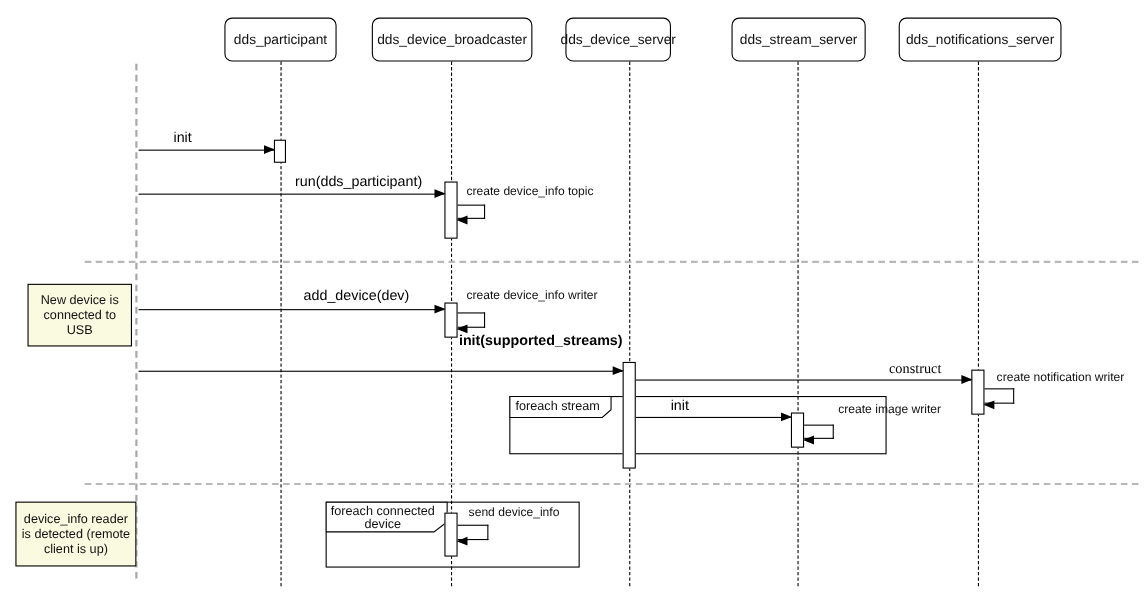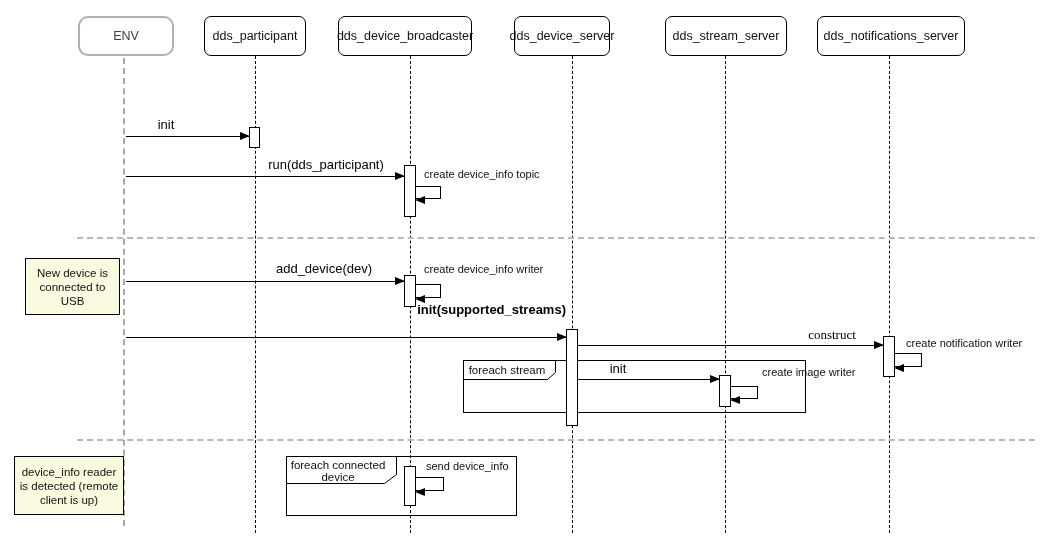--- a/index.html
+++ b/index.html
@@ -45,27 +45,24 @@
   .mlbl{position:absolute;font-size:13px;z-index:9;color:#000000;white-space:nowrap;}
   .lbl{position:absolute;font-size:11px;z-index:9;color:#111;white-space:nowrap;}
   .center{text-align:center;}
   .right{text-align:right;}
 </style>
 </head>
 <body>
 
 <div class="stage">
 
-  <div class="pbox env" style="left:78px;width:96px;">
-    <span>ENV</span>
-  </div>
   <div class="pbox" style="left:204px;width:102px;">
     <span>dds_participant</span>
   </div>
-  <div class="pbox" style="left:338px;width:134px;">
+  <div class="pbox" style="left:338px;width:146px;">
     <span>dds_device_broadcaster</span>
   </div>
   <div class="pbox" style="left:514px;width:96px;">
     <span>dds_device_server</span>
   </div>
   <div class="pbox" style="left:665px;width:122px;">
     <span>dds_stream_server</span>
   </div>
   <div class="pbox" style="left:817px;width:148px;">
     <span>dds_notifications_server</span>
@@ -88,21 +85,21 @@
     <span>New device is connected to USB</span>
   </div>
 
   <div class="fragment" style="left:463px;top:360px;width:343px;height:53px;">
     <svg class="frag-pent" width="94" height="21">
       <polygon points="0.5,0.5 92.5,0.5 92.5,12.5 84.5,19.5 0.5,19.5" fill="#ffffff" stroke="#000000" stroke-width="1"></polygon>
     </svg>
     <div class="frag-lbl" style="left:0px;top:3px;width:86px;">foreach stream</div>
   </div>
 
-  <div class="fragment" style="left:286px;top:456px;width:231px;height:60px;">
+  <div class="fragment" style="left:296px;top:456px;width:231px;height:60px;">
     <svg class="frag-pent" width="112" height="29">
       <polygon points="0.5,0.5 110.5,0.5 110.5,18.5 98.5,27.5 0.5,27.5" fill="#ffffff" stroke="#000000" stroke-width="1"></polygon>
     </svg>
     <div class="frag-lbl" style="left:0px;top:2px;width:102px;white-space:normal;">foreach connected device</div>
   </div>
 
   <div class="act" style="left:249px;top:127px;width:11px;height:21px;"></div>
   <div class="act" style="left:404px;top:165px;width:12px;height:52px;"></div>
   <div class="act" style="left:404px;top:275px;width:12px;height:32px;"></div>
   <div class="act" style="left:566px;top:329px;width:12px;height:97px;"></div>

